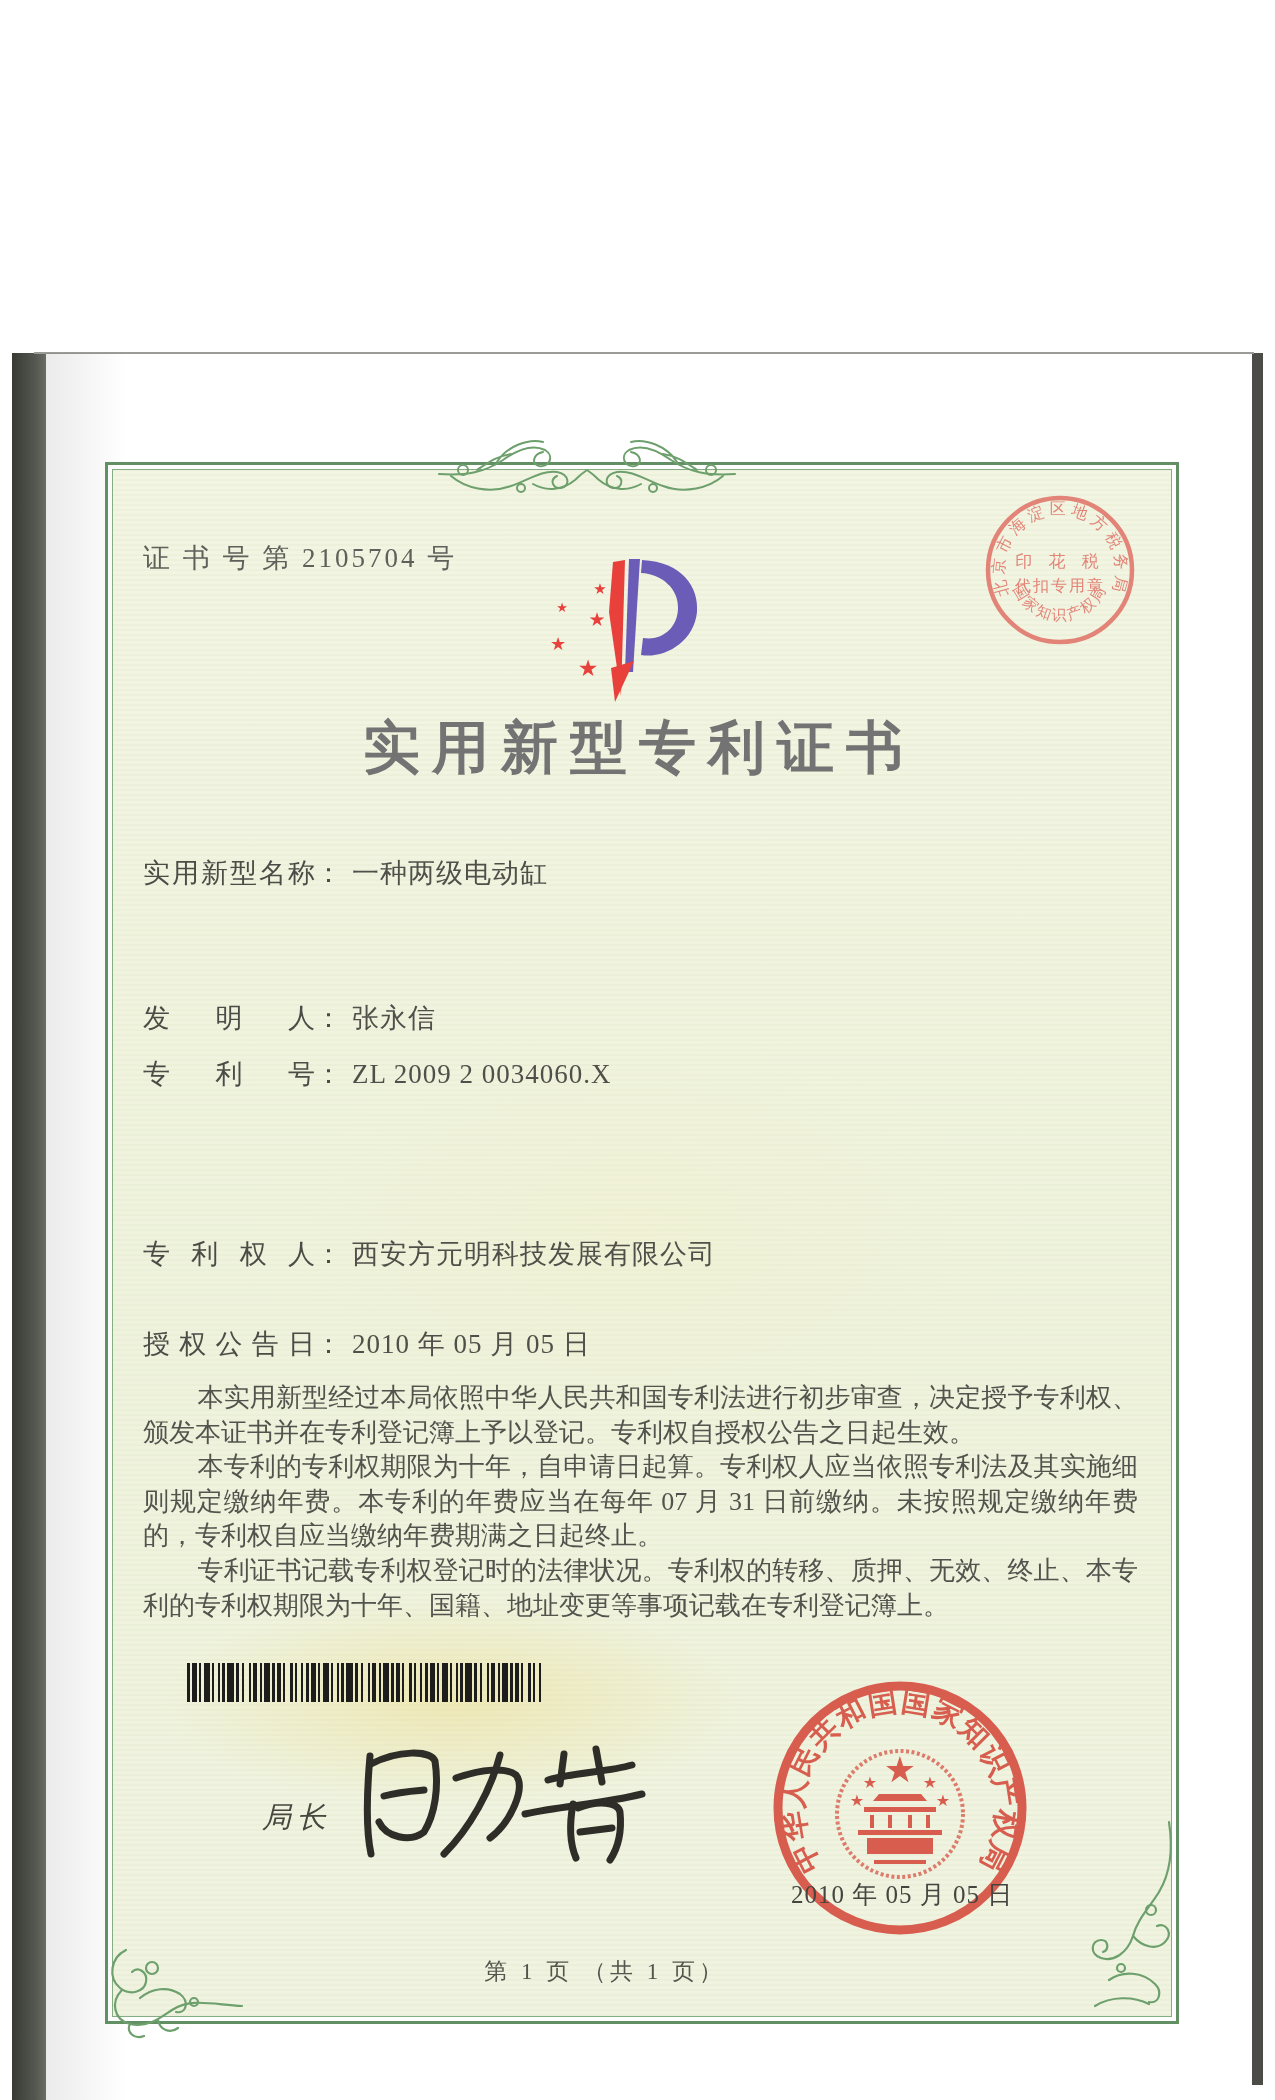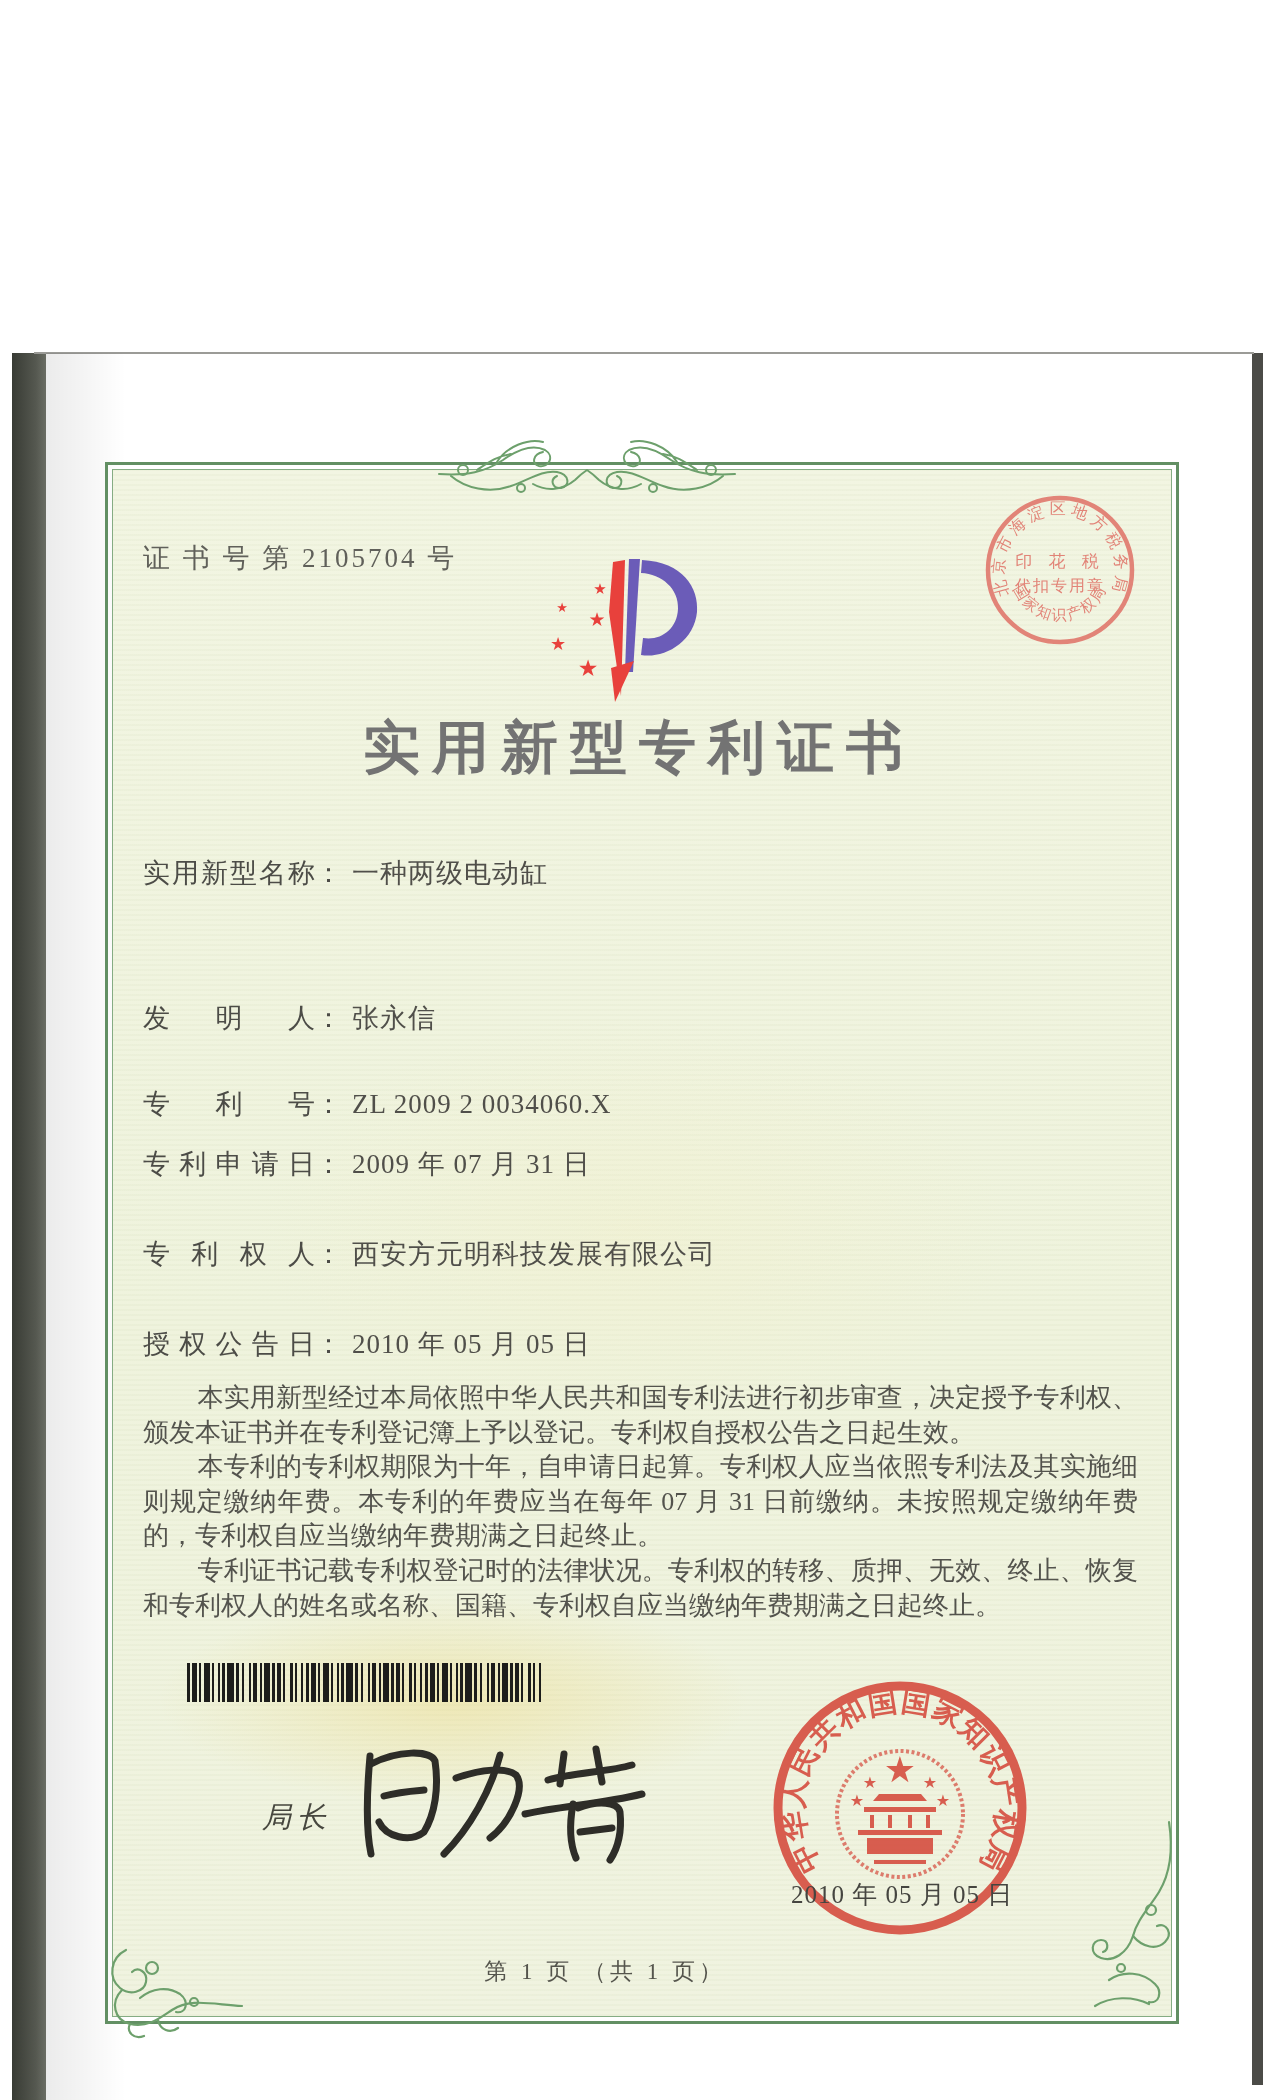--- a/index.html
+++ b/index.html
@@ -136,37 +136,34 @@
   </svg>
 
   <div class="abs title">实用新型专利证书</div>
 
   <div class="abs field-row" style="top:855px;">
     <span class="flabel">实用新型名称</span><span class="fsep">：</span><span class="fvalue">一种两级电动缸</span>
   </div>
   <div class="abs field-row" style="top:966px;margin-top:34px;">
     <span class="flabel">发明人</span><span class="fsep">：</span><span class="fvalue">张永信</span>
   </div>
-  <div class="abs field-row" style="top:1086px;">
+  <div class="abs field-row" style="top:1056px;">
     <span class="flabel">专利号</span><span class="fsep">：</span><span class="fvalue">ZL 2009 2 0034060.X</span>
-  </div>
-  <div class="abs field-row" style="top:1146px;">
-    <span class="flabel">专利申请日</span><span class="fsep">：</span><span class="fvalue">2009 年 07 月 31 日</span>
   </div>
   <div class="abs field-row" style="top:1236px;">
     <span class="flabel">专利权人</span><span class="fsep">：</span><span class="fvalue">西安方元明科技发展有限公司</span>
   </div>
   <div class="abs field-row" style="top:1326px;">
     <span class="flabel">授权公告日</span><span class="fsep">：</span><span class="fvalue">2010 年 05 月 05 日</span>
   </div>
 
   <div class="abs body-text">
     <p>本实用新型经过本局依照中华人民共和国专利法进行初步审查，决定授予专利权、颁发本证书并在专利登记簿上予以登记。专利权自授权公告之日起生效。</p>
     <p>本专利的专利权期限为十年，自申请日起算。专利权人应当依照专利法及其实施细则规定缴纳年费。本专利的年费应当在每年 07 月 31 日前缴纳。未按照规定缴纳年费的，专利权自应当缴纳年费期满之日起终止。</p>
-    <p>专利证书记载专利权登记时的法律状况。专利权的转移、质押、无效、终止、恢复和专利权人的姓名或名称、国籍、专利权自应当缴纳年费期满之日起终止。</p>
+    <p>专利证书记载专利权登记时的法律状况。专利权的转移、质押、无效、终止、本专利的专利权期限为十年、国籍、地址变更等事项记载在专利登记簿上。</p>
   </div>
 
   <div class="abs barcode">
       <div style="position: absolute; top: 0px; height: 39px; background: rgb(29, 29, 27); left: 0px; width: 3px;"></div>
       <div style="position: absolute; top: 0px; height: 39px; background: rgb(29, 29, 27); left: 5px; width: 5px;"></div>
       <div style="position: absolute; top: 0px; height: 39px; background: rgb(29, 29, 27); left: 12px; width: 2px;"></div>
       <div style="position: absolute; top: 0px; height: 39px; background: rgb(29, 29, 27); left: 17px; width: 6px;"></div>
       <div style="position: absolute; top: 0px; height: 39px; background: rgb(29, 29, 27); left: 25px; width: 2px;"></div>
       <div style="position: absolute; top: 0px; height: 39px; background: rgb(29, 29, 27); left: 31px; width: 2px;"></div>
       <div style="position: absolute; top: 0px; height: 39px; background: rgb(29, 29, 27); left: 35px; width: 3px;"></div>

